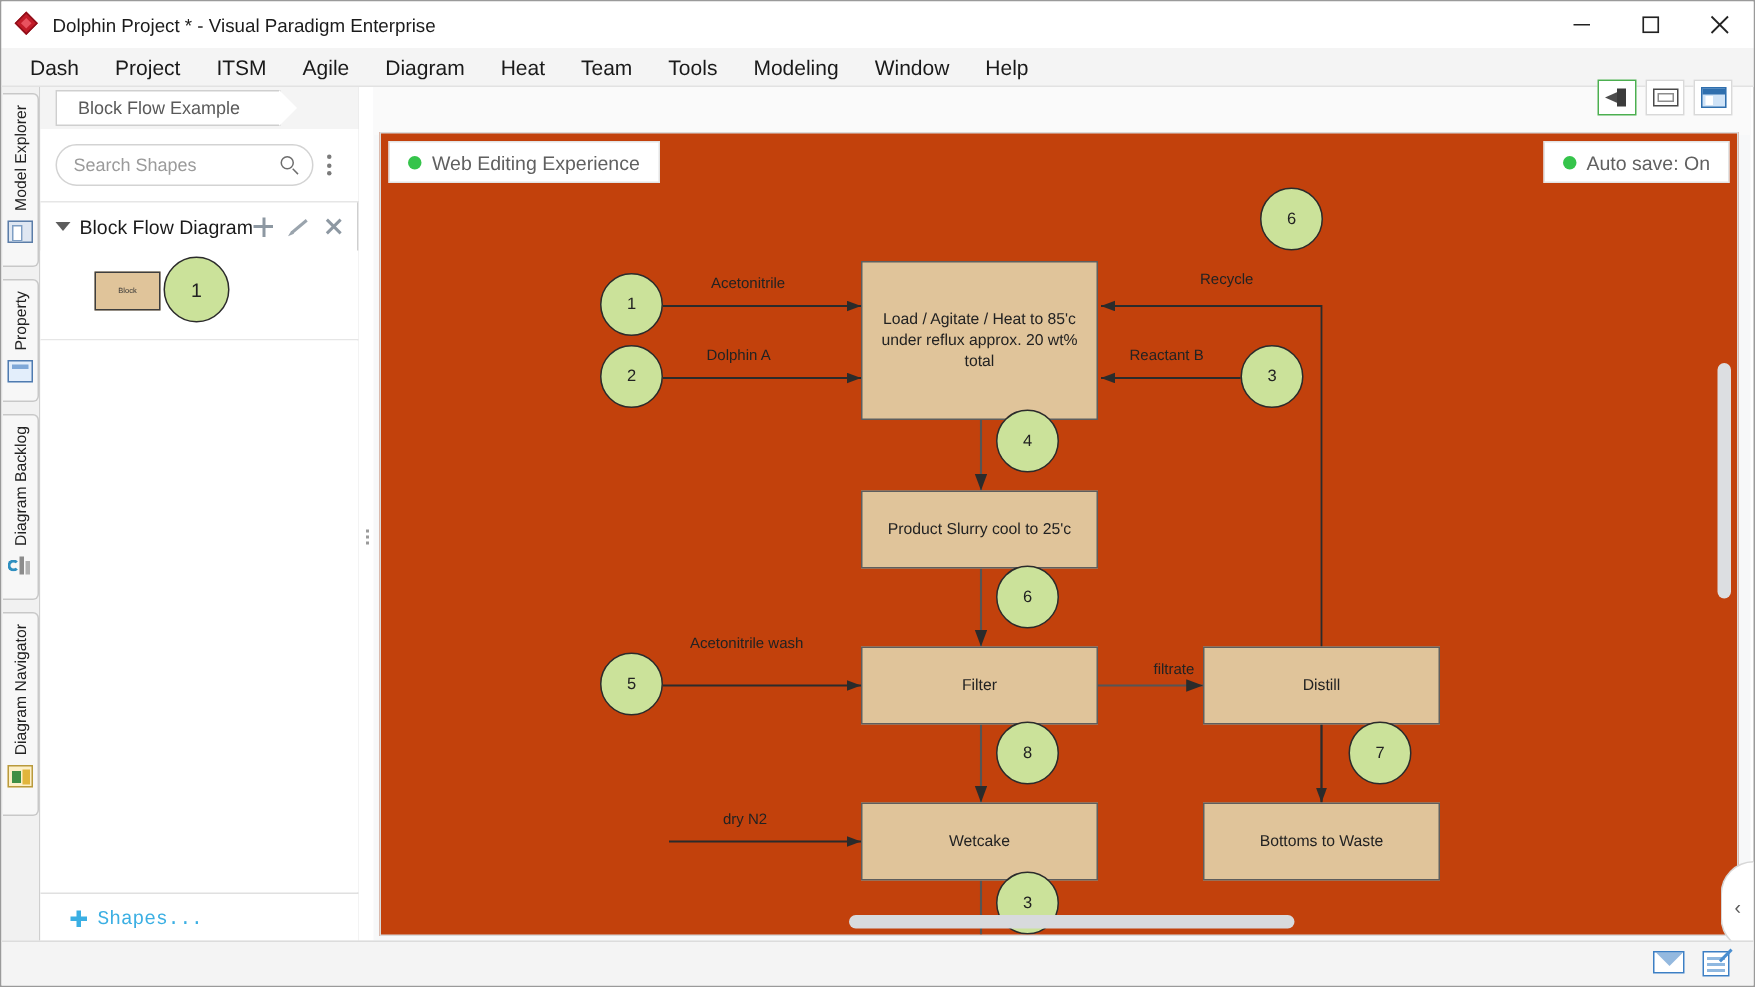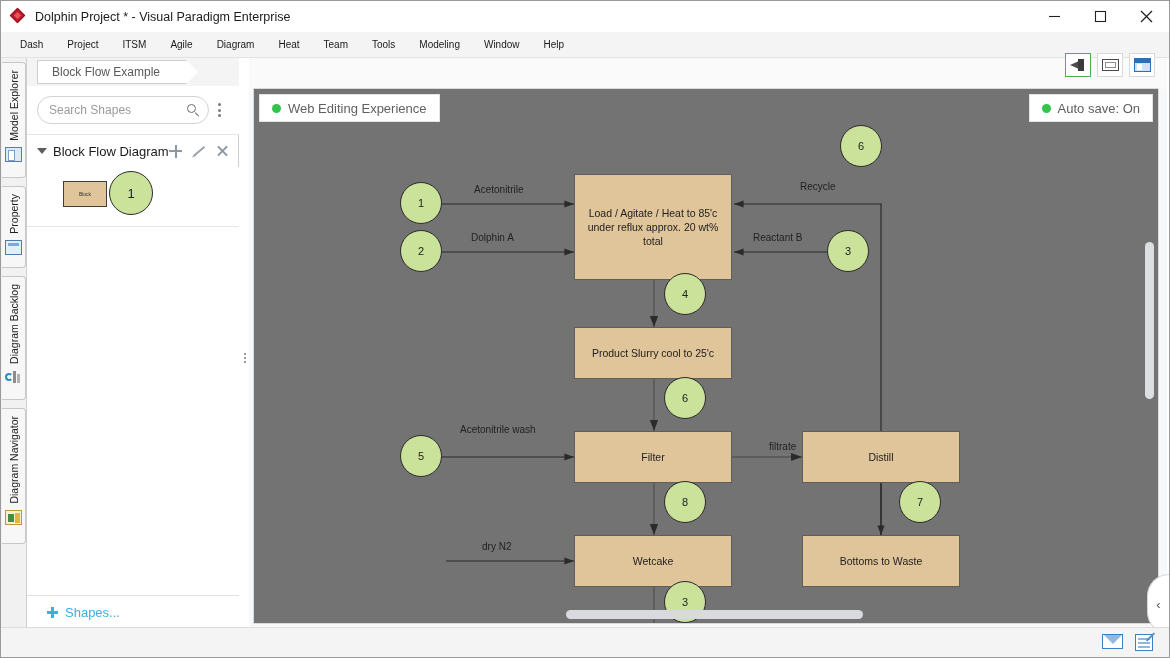--- a/index.html
+++ b/index.html
@@ -37,21 +37,21 @@
         font-size:13px; color:#222; }
   .wc svg { display:block; }
 
   
   .menubar {
     position:absolute; left:0; top:31px; width:1168px; height:26px;
     background:#f4f4f4; display:flex; align-items:center;
     border-bottom:1px solid #e2e2e2;
   }
   .menu-item {
-    font-size:10px; color:#1a1a1a; padding:4px 9px; margin-left:6px;
+    font-size:14px; color:#1a1a1a; padding:4px 9px; margin-left:6px;
     white-space:nowrap;
   }
   .menu-item:first-child { margin-left:10px; }
 
   
   .vtabs {
     position:absolute; left:0; top:57px; width:26px; height:570px;
     background:#f1f1f1; border-right:1px solid #cfcfcf;
   }
   .vtab {
@@ -161,20 +161,21 @@
     display:flex; align-items:center; justify-content:center;
     font-size:13px; color:#222;
   }
   .side-body{
     position:absolute; left:0; top:169px; width:212px; bottom:33px; background:#fff;
   }
   .shapes-link-row{
     position:absolute; left:0; bottom:0; width:212px; height:33px;
     border-top:1px solid #e0e0e0; display:flex; align-items:center; padding-left:20px;
     background:#fff;
+    font-family:Liberation Mono, monospace;
   }
   .plus-blue{ position:relative; width:11px; height:11px; margin-right:7px;}
   .plus-blue:before{content:'';position:absolute;left:0;top:4.5px;width:11px;height:2.5px;background:#3bafe3;}
   .plus-blue:after{content:'';position:absolute;left:4.25px;top:0;width:2.5px;height:11px;background:#3bafe3;}
   .shapes-link{ font-size:13px; color:#3bafe3;}
 
   
   .splitter{
     position:absolute; left:241px; top:350px; width:6px; height:14px;
     display:flex; flex-direction:column; justify-content:center; align-items:center; gap:2px;
@@ -200,21 +201,21 @@
     border-top:4px solid transparent; border-bottom:4px solid transparent; border-right:9px solid #4d4d4d;}
   .ic-mega .bx{ position:absolute; left:8px; top:0; width:6px; height:12px; background:#3b3b3b;}
   .ic-fit{ position:relative; width:17px; height:12px; border:1.5px solid #4a4a4a;}
   .ic-fit:before{content:'';position:absolute;left:2px;top:2px;right:2px;bottom:2px;border:1px solid #8c8c8c;}
   .ic-panel{ position:relative; width:17px; height:14px; background:#cfe3f7; border:1.5px solid #2f6fae;}
   .ic-panel:before{content:'';position:absolute;left:0;top:0;right:0;height:4px;background:#2f6fae;}
   .ic-panel:after{content:'';position:absolute;left:2px;top:5px;width:5px;bottom:1px;background:#fff;}
 
   .canvas-wrap{
     position:absolute; left:4px; top:30px; right:8px; bottom:4px;
-    background:#737373; border:1px solid #dadada; overflow:hidden;
+    background:#c2410c; border:1px solid #dadada; overflow:hidden;
   }
   .badge{
     position:absolute; height:28px; display:flex; align-items:center;
     background:#fff; border:1px solid #e3e3e3; padding:0 12px;
     font-size:13px; color:#606060;
   }
   .badge .dot{ width:9px;height:9px;border-radius:50%; background:#35c44b; margin-right:7px;}
   .badge-web{ left:5px; top:5px; }
   .badge-auto{ right:5px; top:5px; }
 

